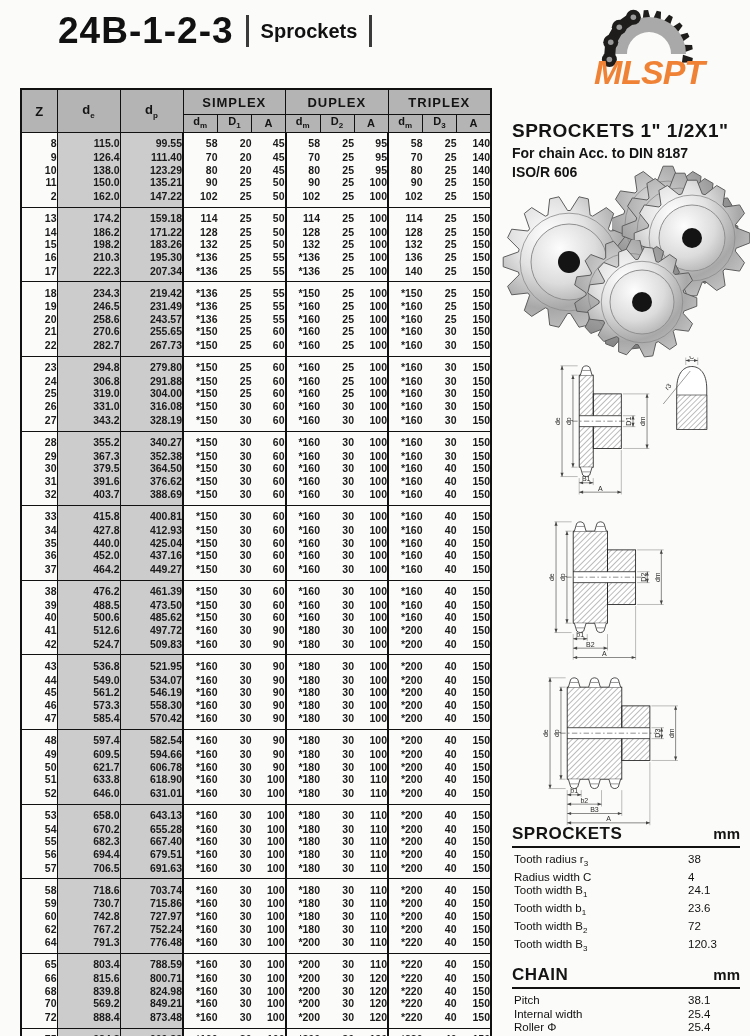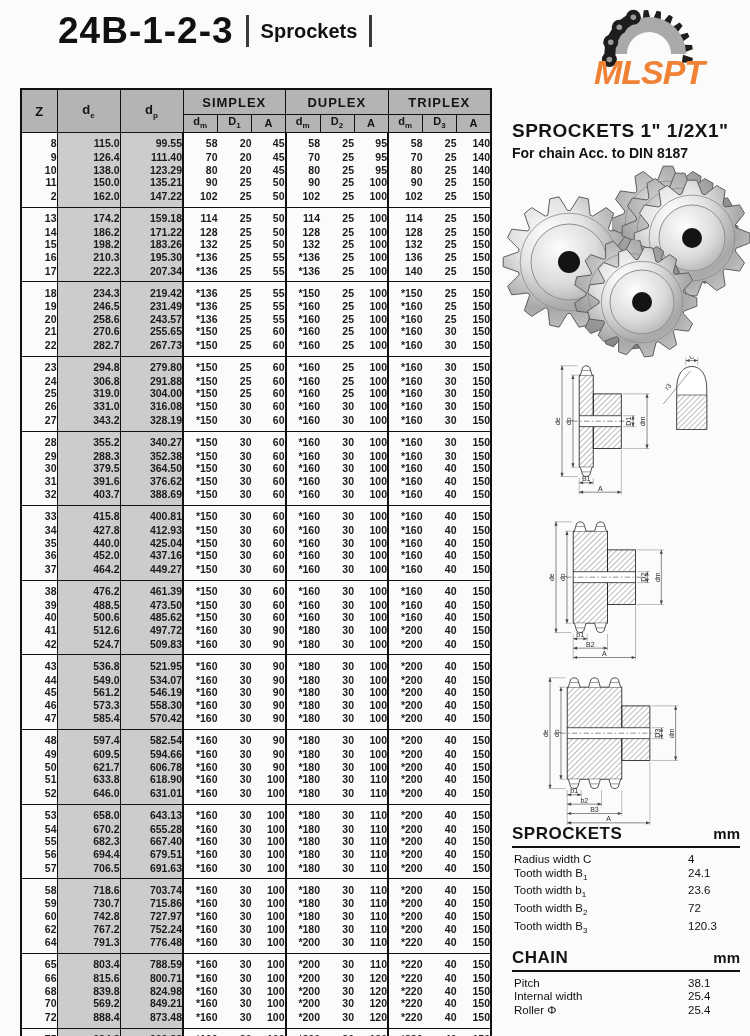--- a/index.html
+++ b/index.html
@@ -419,21 +419,21 @@
             <td class="pr">60</td>
             <td class="pr bl2">*160</td>
             <td class="pr">30</td>
             <td class="pr">100</td>
             <td class="pr bl2">*160</td>
             <td class="pr">30</td>
             <td class="pr">150</td>
           </tr>
           <tr>
             <td class="c-z">29</td>
-            <td class="c-de bl">288.3</td>
+            <td class="c-de bl">367.3</td>
             <td class="c-dp bl">352.38</td>
             <td class="pr bl2">*150</td>
             <td class="pr">30</td>
             <td class="pr">60</td>
             <td class="pr bl2">*160</td>
             <td class="pr">30</td>
             <td class="pr">100</td>
             <td class="pr bl2">*160</td>
             <td class="pr">30</td>
             <td class="pr">150</td>
@@ -1000,20 +1000,21 @@
             <td class="pr">40</td>
             <td class="pr">150</td>
           </tr>
         </tbody>
       </table>
   </div>
 
   <div class="product">
     <div class="h">SPROCKETS 1" 1/2X1"</div>
     <div class="l">For chain Acc. to DIN 8187</div>
+    <div class="l">ISO/R 606</div>
   </div>
 
   <svg class="photo" id="gearSimplex" style="left:498px;top:180px" width="142" height="160" viewBox="0 0 142 160">
       <defs>
         <radialGradient id="metalgearSimplex" cx="35%" cy="30%" r="80%">
           <stop offset="0%" stop-color="#ffffff"></stop>
           <stop offset="35%" stop-color="#e2e2e2"></stop>
           <stop offset="70%" stop-color="#a8a8a8"></stop>
           <stop offset="100%" stop-color="#c6c6c6"></stop>
         </radialGradient>
@@ -1305,20 +1306,24 @@
       <text x="93" y="194" font-size="9" fill="#2a2a2a" font-family="Liberation Sans, sans-serif" text-anchor="middle">A</text>
     </svg>
 
   <div class="specs">
     <div class="spec-head">
       <span class="t">SPROCKETS</span>
       <span class="u">mm</span>
     </div>
     <div class="spec-rows" id="sprocketRows">
         <div class="spec-row">
+          <span class="lab">Tooth radius r<sub>3</sub></span>
+          <span class="val">38</span>
+        </div>
+        <div class="spec-row">
           <span class="lab">Radius width C</span>
           <span class="val">4</span>
         </div>
         <div class="spec-row">
           <span class="lab">Tooth width B<sub>1</sub></span>
           <span class="val">24.1</span>
         </div>
         <div class="spec-row">
           <span class="lab">Tooth width b<sub>1</sub></span>
           <span class="val">23.6</span>

